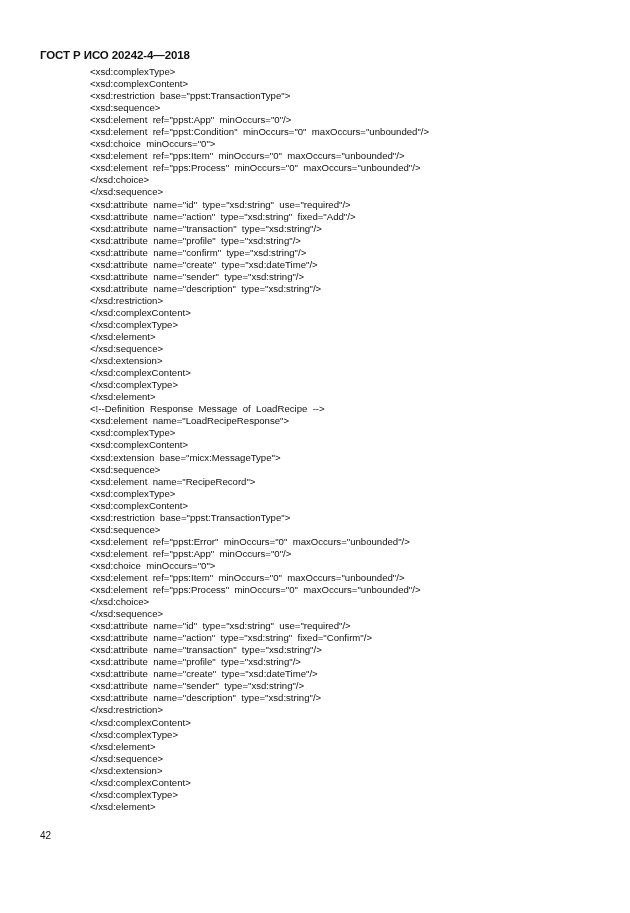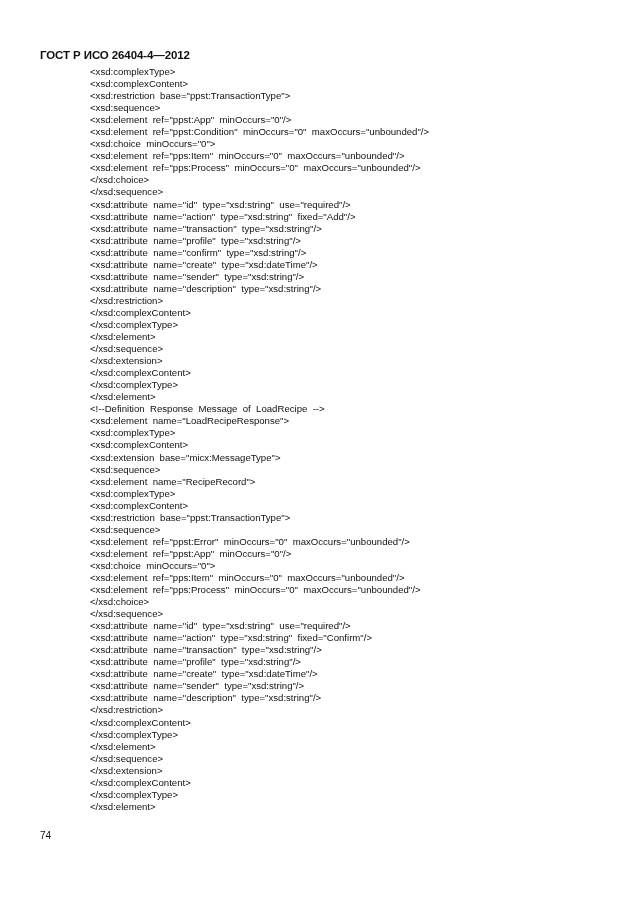--- a/index.html
+++ b/index.html
@@ -16,17 +16,17 @@
   }
   .code li { margin: 0; padding: 0; height: 12.05px; }
   .page-number {
     position: absolute; left: 40px; top: 830px;
     font-family: "Liberation Sans", sans-serif; font-size: 10px; color: #111;
   }
 </style>
 </head>
 <body>
 
-<div class="header">ГОСТ Р ИСО 26404-4—2012</div>
+<div class="header">ГОСТ Р ИСО 20242-4—2018</div>
 
 <ul class="code" id="code-list"><li>&lt;xsd:complexType&gt;</li><li>&lt;xsd:complexContent&gt;</li><li>&lt;xsd:restriction  base="ppst:TransactionType"&gt;</li><li>&lt;xsd:sequence&gt;</li><li>&lt;xsd:element  ref="ppst:App"  minOccurs="0"/&gt;</li><li>&lt;xsd:element  ref="ppst:Condition"  minOccurs="0"  maxOccurs="unbounded"/&gt;</li><li>&lt;xsd:choice  minOccurs="0"&gt;</li><li>&lt;xsd:element  ref="pps:Item"  minOccurs="0"  maxOccurs="unbounded"/&gt;</li><li>&lt;xsd:element  ref="pps:Process"  minOccurs="0"  maxOccurs="unbounded"/&gt;</li><li>&lt;/xsd:choice&gt;</li><li>&lt;/xsd:sequence&gt;</li><li>&lt;xsd:attribute  name="id"  type="xsd:string"  use="required"/&gt;</li><li>&lt;xsd:attribute  name="action"  type="xsd:string"  fixed="Add"/&gt;</li><li>&lt;xsd:attribute  name="transaction"  type="xsd:string"/&gt;</li><li>&lt;xsd:attribute  name="profile"  type="xsd:string"/&gt;</li><li>&lt;xsd:attribute  name="confirm"  type="xsd:string"/&gt;</li><li>&lt;xsd:attribute  name="create"  type="xsd:dateTime"/&gt;</li><li>&lt;xsd:attribute  name="sender"  type="xsd:string"/&gt;</li><li>&lt;xsd:attribute  name="description"  type="xsd:string"/&gt;</li><li>&lt;/xsd:restriction&gt;</li><li>&lt;/xsd:complexContent&gt;</li><li>&lt;/xsd:complexType&gt;</li><li>&lt;/xsd:element&gt;</li><li>&lt;/xsd:sequence&gt;</li><li>&lt;/xsd:extension&gt;</li><li>&lt;/xsd:complexContent&gt;</li><li>&lt;/xsd:complexType&gt;</li><li>&lt;/xsd:element&gt;</li><li>&lt;!--Definition  Response  Message  of  LoadRecipe  --&gt;</li><li>&lt;xsd:element  name="LoadRecipeResponse"&gt;</li><li>&lt;xsd:complexType&gt;</li><li>&lt;xsd:complexContent&gt;</li><li>&lt;xsd:extension  base="micx:MessageType"&gt;</li><li>&lt;xsd:sequence&gt;</li><li>&lt;xsd:element  name="RecipeRecord"&gt;</li><li>&lt;xsd:complexType&gt;</li><li>&lt;xsd:complexContent&gt;</li><li>&lt;xsd:restriction  base="ppst:TransactionType"&gt;</li><li>&lt;xsd:sequence&gt;</li><li>&lt;xsd:element  ref="ppst:Error"  minOccurs="0"  maxOccurs="unbounded"/&gt;</li><li>&lt;xsd:element  ref="ppst:App"  minOccurs="0"/&gt;</li><li>&lt;xsd:choice  minOccurs="0"&gt;</li><li>&lt;xsd:element  ref="pps:Item"  minOccurs="0"  maxOccurs="unbounded"/&gt;</li><li>&lt;xsd:element  ref="pps:Process"  minOccurs="0"  maxOccurs="unbounded"/&gt;</li><li>&lt;/xsd:choice&gt;</li><li>&lt;/xsd:sequence&gt;</li><li>&lt;xsd:attribute  name="id"  type="xsd:string"  use="required"/&gt;</li><li>&lt;xsd:attribute  name="action"  type="xsd:string"  fixed="Confirm"/&gt;</li><li>&lt;xsd:attribute  name="transaction"  type="xsd:string"/&gt;</li><li>&lt;xsd:attribute  name="profile"  type="xsd:string"/&gt;</li><li>&lt;xsd:attribute  name="create"  type="xsd:dateTime"/&gt;</li><li>&lt;xsd:attribute  name="sender"  type="xsd:string"/&gt;</li><li>&lt;xsd:attribute  name="description"  type="xsd:string"/&gt;</li><li>&lt;/xsd:restriction&gt;</li><li>&lt;/xsd:complexContent&gt;</li><li>&lt;/xsd:complexType&gt;</li><li>&lt;/xsd:element&gt;</li><li>&lt;/xsd:sequence&gt;</li><li>&lt;/xsd:extension&gt;</li><li>&lt;/xsd:complexContent&gt;</li><li>&lt;/xsd:complexType&gt;</li><li>&lt;/xsd:element&gt;</li></ul>
 
-<div class="page-number">74</div>
+<div class="page-number">42</div>
 
 </body></html>

